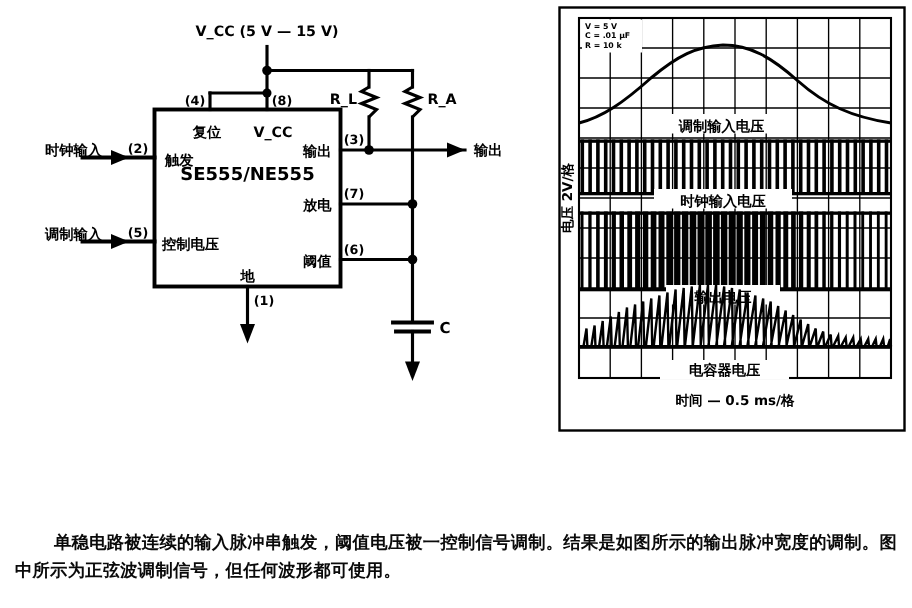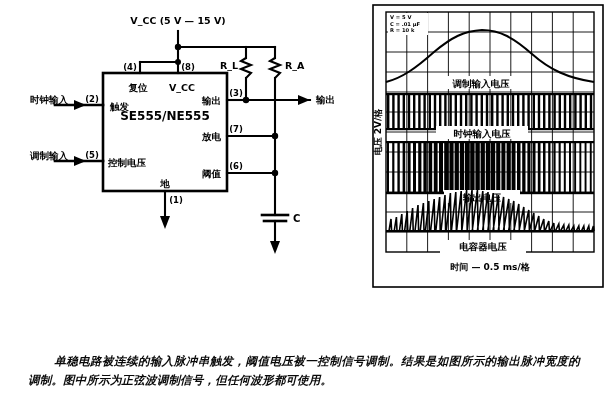--- a/index.html
+++ b/index.html
@@ -33,24 +33,23 @@
   
   #caption {
     position: absolute;
     left: 0; top: 352px;
     width: 608px;
     font-size: 11.5px;
     line-height: 19px;
     letter-spacing: .2px;
     font-weight: 700;
     color: #0a0a0a;
-    padding: 0 28px;
+    padding: 0 10px;
     box-sizing: border-box;
     text-align: justify;
-    font-style: italic;
   }
   #caption .indent { display:inline-block; width: 26px; }
 
   svg text { font-family: "DejaVu Sans", "Liberation Sans", sans-serif; }
 </style>
 </head>
 <body>
 
 <div id="schematic">
   <svg width="352" height="300" viewBox="0 0 352 300">

